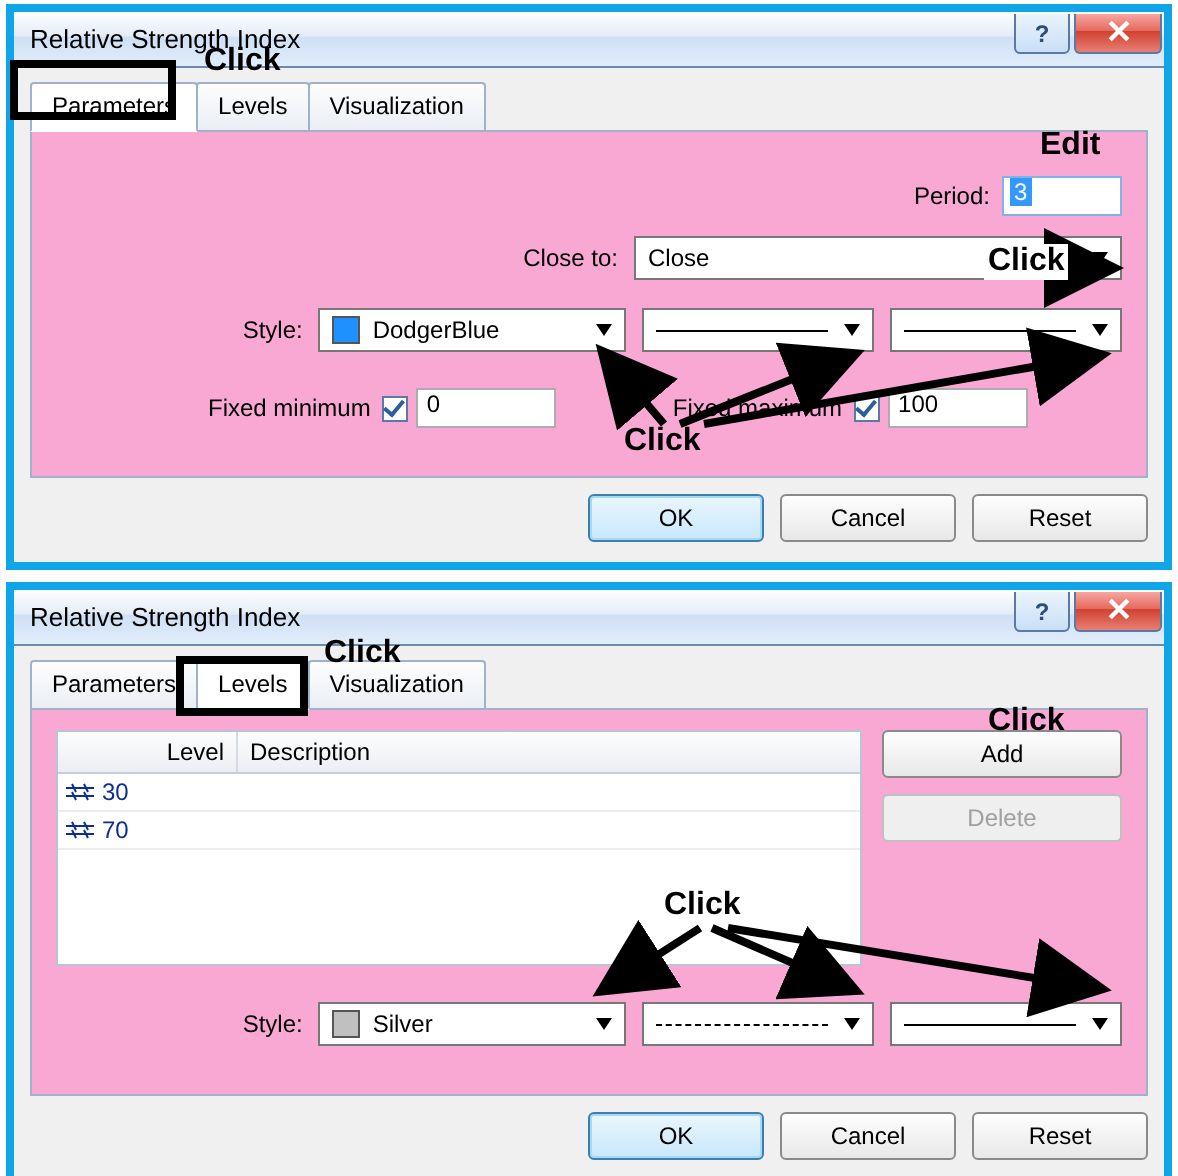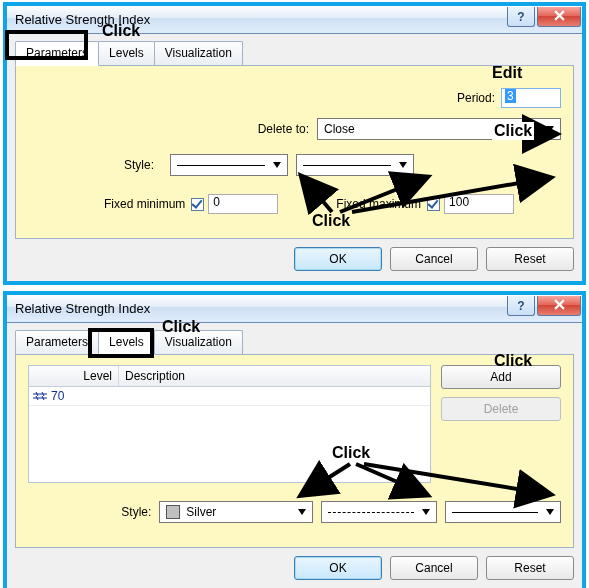--- a/index.html
+++ b/index.html
@@ -73,21 +73,21 @@
     position: relative;
     top: 1px;
   }
   .tab.active {
     background: #fff;
     border-bottom: 1px solid #fff;
     z-index: 2;
   }
   .tab-content {
     margin: 0 8px;
-    background: #fef9c3;
+    background: #f9a8d4;
     border: 1px solid #9fb2c9;
     padding: 10px 12px 14px 12px;
     position: relative;
     min-height: 170px;
   }
   
   .row { display: flex; align-items: center; margin: 10px 0; }
   .period-row { justify-content: flex-end; margin-top: 12px; }
   .period-lbl { margin-right: 6px; }
   .num-input {
@@ -278,33 +278,42 @@
   <div class="tab-content">
 
     <div class="row period-row">
       <span class="period-lbl">Period:</span>
       <div class="num-input sel">
         <span class="selbg">3</span>
       </div>
     </div>
 
     <div class="row applyto-row">
-      <span class="applyto-lbl">Delete to:</span>
+      <span class="applyto-lbl">Close to:</span>
       <div class="combo wide">
         <span>Close</span>
         <span class="chev">
           <svg viewBox="0 0 8 6">
               <path d="M0 0 L8 0 L4 6 Z" fill="#000"></path>
             </svg>
         </span>
       </div>
     </div>
 
     <div class="row style-row">
       <span class="style-lbl">Style:</span>
+      <div class="combo color-combo">
+        <span class="color-swatch" style="background:#1E90FF;"></span>
+        <span>DodgerBlue</span>
+        <span class="chev">
+          <svg viewBox="0 0 8 6">
+              <path d="M0 0 L8 0 L4 6 Z" fill="#000"></path>
+            </svg>
+        </span>
+      </div>
       <div class="combo line-combo">
         <span class="line-sample"></span>
         <span class="chev">
           <svg viewBox="0 0 8 6">
               <path d="M0 0 L8 0 L4 6 Z" fill="#000"></path>
             </svg>
         </span>
       </div>
       <div class="combo line-combo">
         <span class="line-sample"></span>
@@ -332,21 +341,21 @@
 
   <div class="btnbar">
     <div class="btn primary">OK</div>
     <div class="btn">Cancel</div>
     <div class="btn">Reset</div>
   </div>
 </div>
 
 <div class="box-highlight" style="left:5px; top:30px; width:83px; height:30px;"></div>
 <div class="anno" style="left:102px; top:22px;">Click</div>
-<div class="anno" style="left:492px; top:64px;">Edit</div>
+<div class="anno" style="left:520px; top:64px;">Edit</div>
 <div class="anno" style="left:492px; top:122px; background:#fff; padding:0 2px;">Click</div>
 <div class="anno" style="left:312px; top:212px;">Click</div>
 
 <svg class="arrow" style="left:0;top:0;" width="589" height="300">
   <defs>
     <marker id="ah" markerWidth="10" markerHeight="10" refX="8" refY="5" orient="auto">
       <path d="M0 0 L10 5 L0 10 Z" fill="#000"></path>
     </marker>
   </defs>
 
@@ -388,20 +397,32 @@
           <div class="cell c-desc">Description</div>
         </div>
         <div class="lt-row">
           <div class="cell c-level">
             <span class="levicon">
               <svg viewBox="0 0 14 10">
                   <path d="M0 3 L14 3 M0 7 L14 7" stroke="#0a2d9a" stroke-width="1"></path>
                   <path d="M3 1 L5 5 M9 1 L11 5 M3 5 L5 9 M9 5 L11 9" stroke="#0a2d9a" stroke-width="1"></path>
                 </svg>
             </span>
+            <span>30</span>
+          </div>
+          <div class="cell c-desc"></div>
+        </div>
+        <div class="lt-row">
+          <div class="cell c-level">
+            <span class="levicon">
+              <svg viewBox="0 0 14 10">
+                  <path d="M0 3 L14 3 M0 7 L14 7" stroke="#0a2d9a" stroke-width="1"></path>
+                  <path d="M3 1 L5 5 M9 1 L11 5 M3 5 L5 9 M9 5 L11 9" stroke="#0a2d9a" stroke-width="1"></path>
+                </svg>
+            </span>
             <span>70</span>
           </div>
           <div class="cell c-desc"></div>
         </div>
       </div>
       <div class="levels-btns">
         <div class="btn" style="width:120px;">Add</div>
         <div class="btn disabled" style="width:120px;">Delete</div>
       </div>
     </div>

